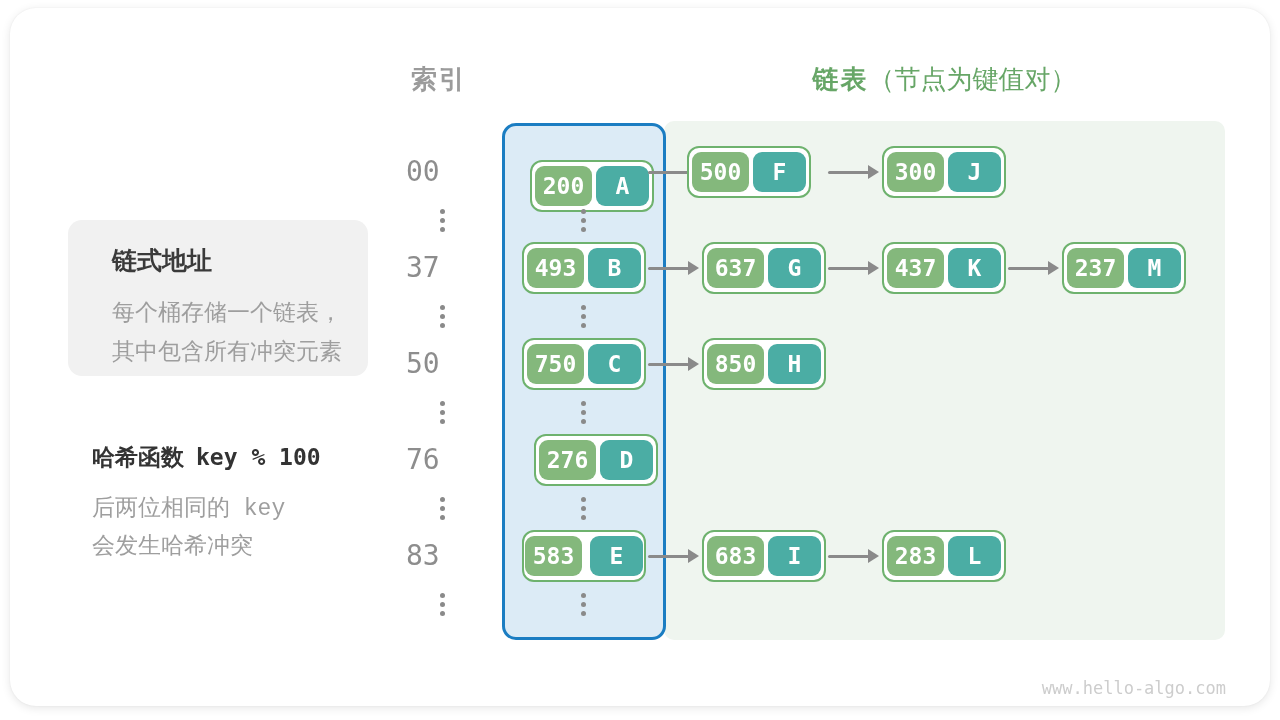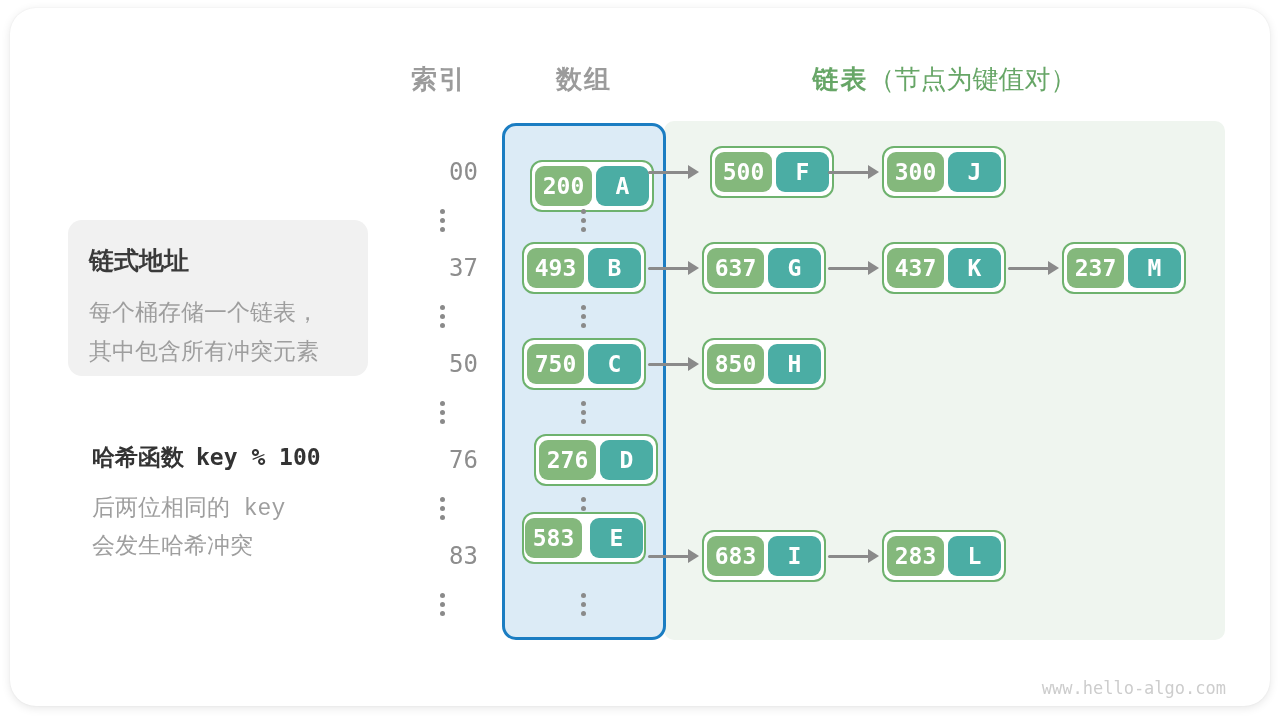--- a/index.html
+++ b/index.html
@@ -14,42 +14,42 @@
   }
   
   .hdr{position:absolute;font-size:26px;font-weight:700;color:#9b9b9b;letter-spacing:2px;}
   .hdr-index{left:392px;top:54px;width:74px;text-align:center;}
   .hdr-array{left:494px;top:54px;width:160px;text-align:center;}
   .hdr-list{left:654px;top:54px;width:561px;text-align:center;color:#67a667;}
   .hdr-list .note{font-weight:400;letter-spacing:0;}
   
   .info-box{
     position:absolute;left:58px;top:212px;width:300px;height:156px;
-    background:#f1f1f1;border-radius:14px;box-sizing:border-box;padding:24px 24px 0 21px;
+    background:#f1f1f1;border-radius:14px;box-sizing:border-box;padding:24px 24px 0 44px;
   }
   .info-title{font-size:25px;font-weight:700;color:#3a3a3a;margin-bottom:16px;}
   .info-line{font-size:23px;color:#9e9e9e;line-height:39px;}
   
   .hash-note{position:absolute;left:82px;top:434px;width:300px;}
   .hash-title{font-size:23px;font-weight:700;color:#333333;margin-bottom:17px;}
   .hash-title .mono{font-family:"DejaVu Sans Mono",monospace;font-weight:700;margin-left:12px;}
   .hash-line{font-size:23px;color:#9e9e9e;line-height:38px;font-family:Liberation Mono, monospace;}
   
   .chain-bg{
     position:absolute;left:654px;top:113px;width:561px;height:519px;
     background:#eff5ef;border-radius:10px;
   }
   .array-col{
     position:absolute;left:492px;top:115px;width:164px;height:517px;box-sizing:border-box;
     background:#dcebf6;border:3px solid #1b7dc2;border-radius:14px;
   }
   
   .idx-label{
-    position:absolute;width:72px;text-align:right;height:32px;line-height:32px;
-    font-family:"DejaVu Sans Mono",monospace;font-size:24px;color:#8d8d8d;
+    position:absolute;width:72px;text-align:left;height:32px;line-height:32px;
+    font-family:"DejaVu Sans Mono",monospace;font-size:28px;color:#8d8d8d;
   }
   .node{
     position:absolute;width:124px;height:52px;box-sizing:border-box;
     background:#ffffff;border:2px solid #6eb26e;border-radius:12px;
     display:flex;align-items:center;justify-content:center;gap:4px;
   }
   .cell{
     height:40px;border-radius:9px;display:flex;align-items:center;justify-content:center;
     font-family:"DejaVu Sans Mono",monospace;font-weight:700;font-size:23px;color:#ffffff;
   }
@@ -68,21 +68,20 @@
     font-family:"DejaVu Sans Mono",monospace;font-size:17px;color:#cdcdcd;text-align:right;
   }
 </style>
 </head>
 <body>
 
 <div class="canvas">
   <div class="card">
 
     <div class="hdr hdr-index">索引</div>
-    <div class="hdr hdr-array">数组</div>
     <div class="hdr hdr-list">
       <span>链表</span><span class="note">（节点为键值对）</span>
     </div>
 
     <div class="info-box">
       <div class="info-title">链式地址</div>
       <div class="info-line">每个桶存储一个链表，</div>
       <div class="info-line">其中包含所有冲突元素</div>
     </div>
 
@@ -97,21 +96,21 @@
     <div class="chain-bg"></div>
     <div class="array-col"></div>
 
     <div>
         <div class="idx-label" style="left: 396px; top: 148px;">00</div>
         <div class="node" style="left: 512px; top: 152px; margin-left: 8px;">
           <span class="cell key">200</span>
           <span class="cell val">A</span>
         </div>
         <div class="arrow" style="left: 638px; top: 162.5px; width: 41px;"></div>
-        <div class="node" style="left: 700px; top: 138px;">
+        <div class="node" style="left: 677px; top: 138px;">
           <span class="cell key">500</span>
           <span class="cell val">F</span>
         </div>
         <div class="arrow" style="left: 818px; top: 162.5px; width: 41px;"></div>
         <div class="node" style="left: 872px; top: 138px;">
           <span class="cell key">300</span>
           <span class="cell val">J</span>
         </div>
         <div class="dots" style="left: 430px; top: 201px;">
           <i></i>
@@ -182,21 +181,21 @@
           <i></i>
           <i></i>
           <i></i>
         </div>
         <div class="dots" style="left: 571px; top: 489px;">
           <i></i>
           <i></i>
           <i></i>
         </div>
         <div class="idx-label" style="left: 396px; top: 532px;">83</div>
-        <div class="node" style="left: 512px; top: 504px; gap: 8px;">
+        <div class="node" style="left: 512px; top: 522px; gap: 8px;">
           <span class="cell key">583</span>
           <span class="cell val">E</span>
         </div>
         <div class="arrow" style="left: 638px; top: 546.5px; width: 41px;"></div>
         <div class="node" style="left: 692px; top: 522px;">
           <span class="cell key">683</span>
           <span class="cell val">I</span>
         </div>
         <div class="arrow" style="left: 818px; top: 546.5px; width: 41px;"></div>
         <div class="node" style="left: 872px; top: 522px;">

